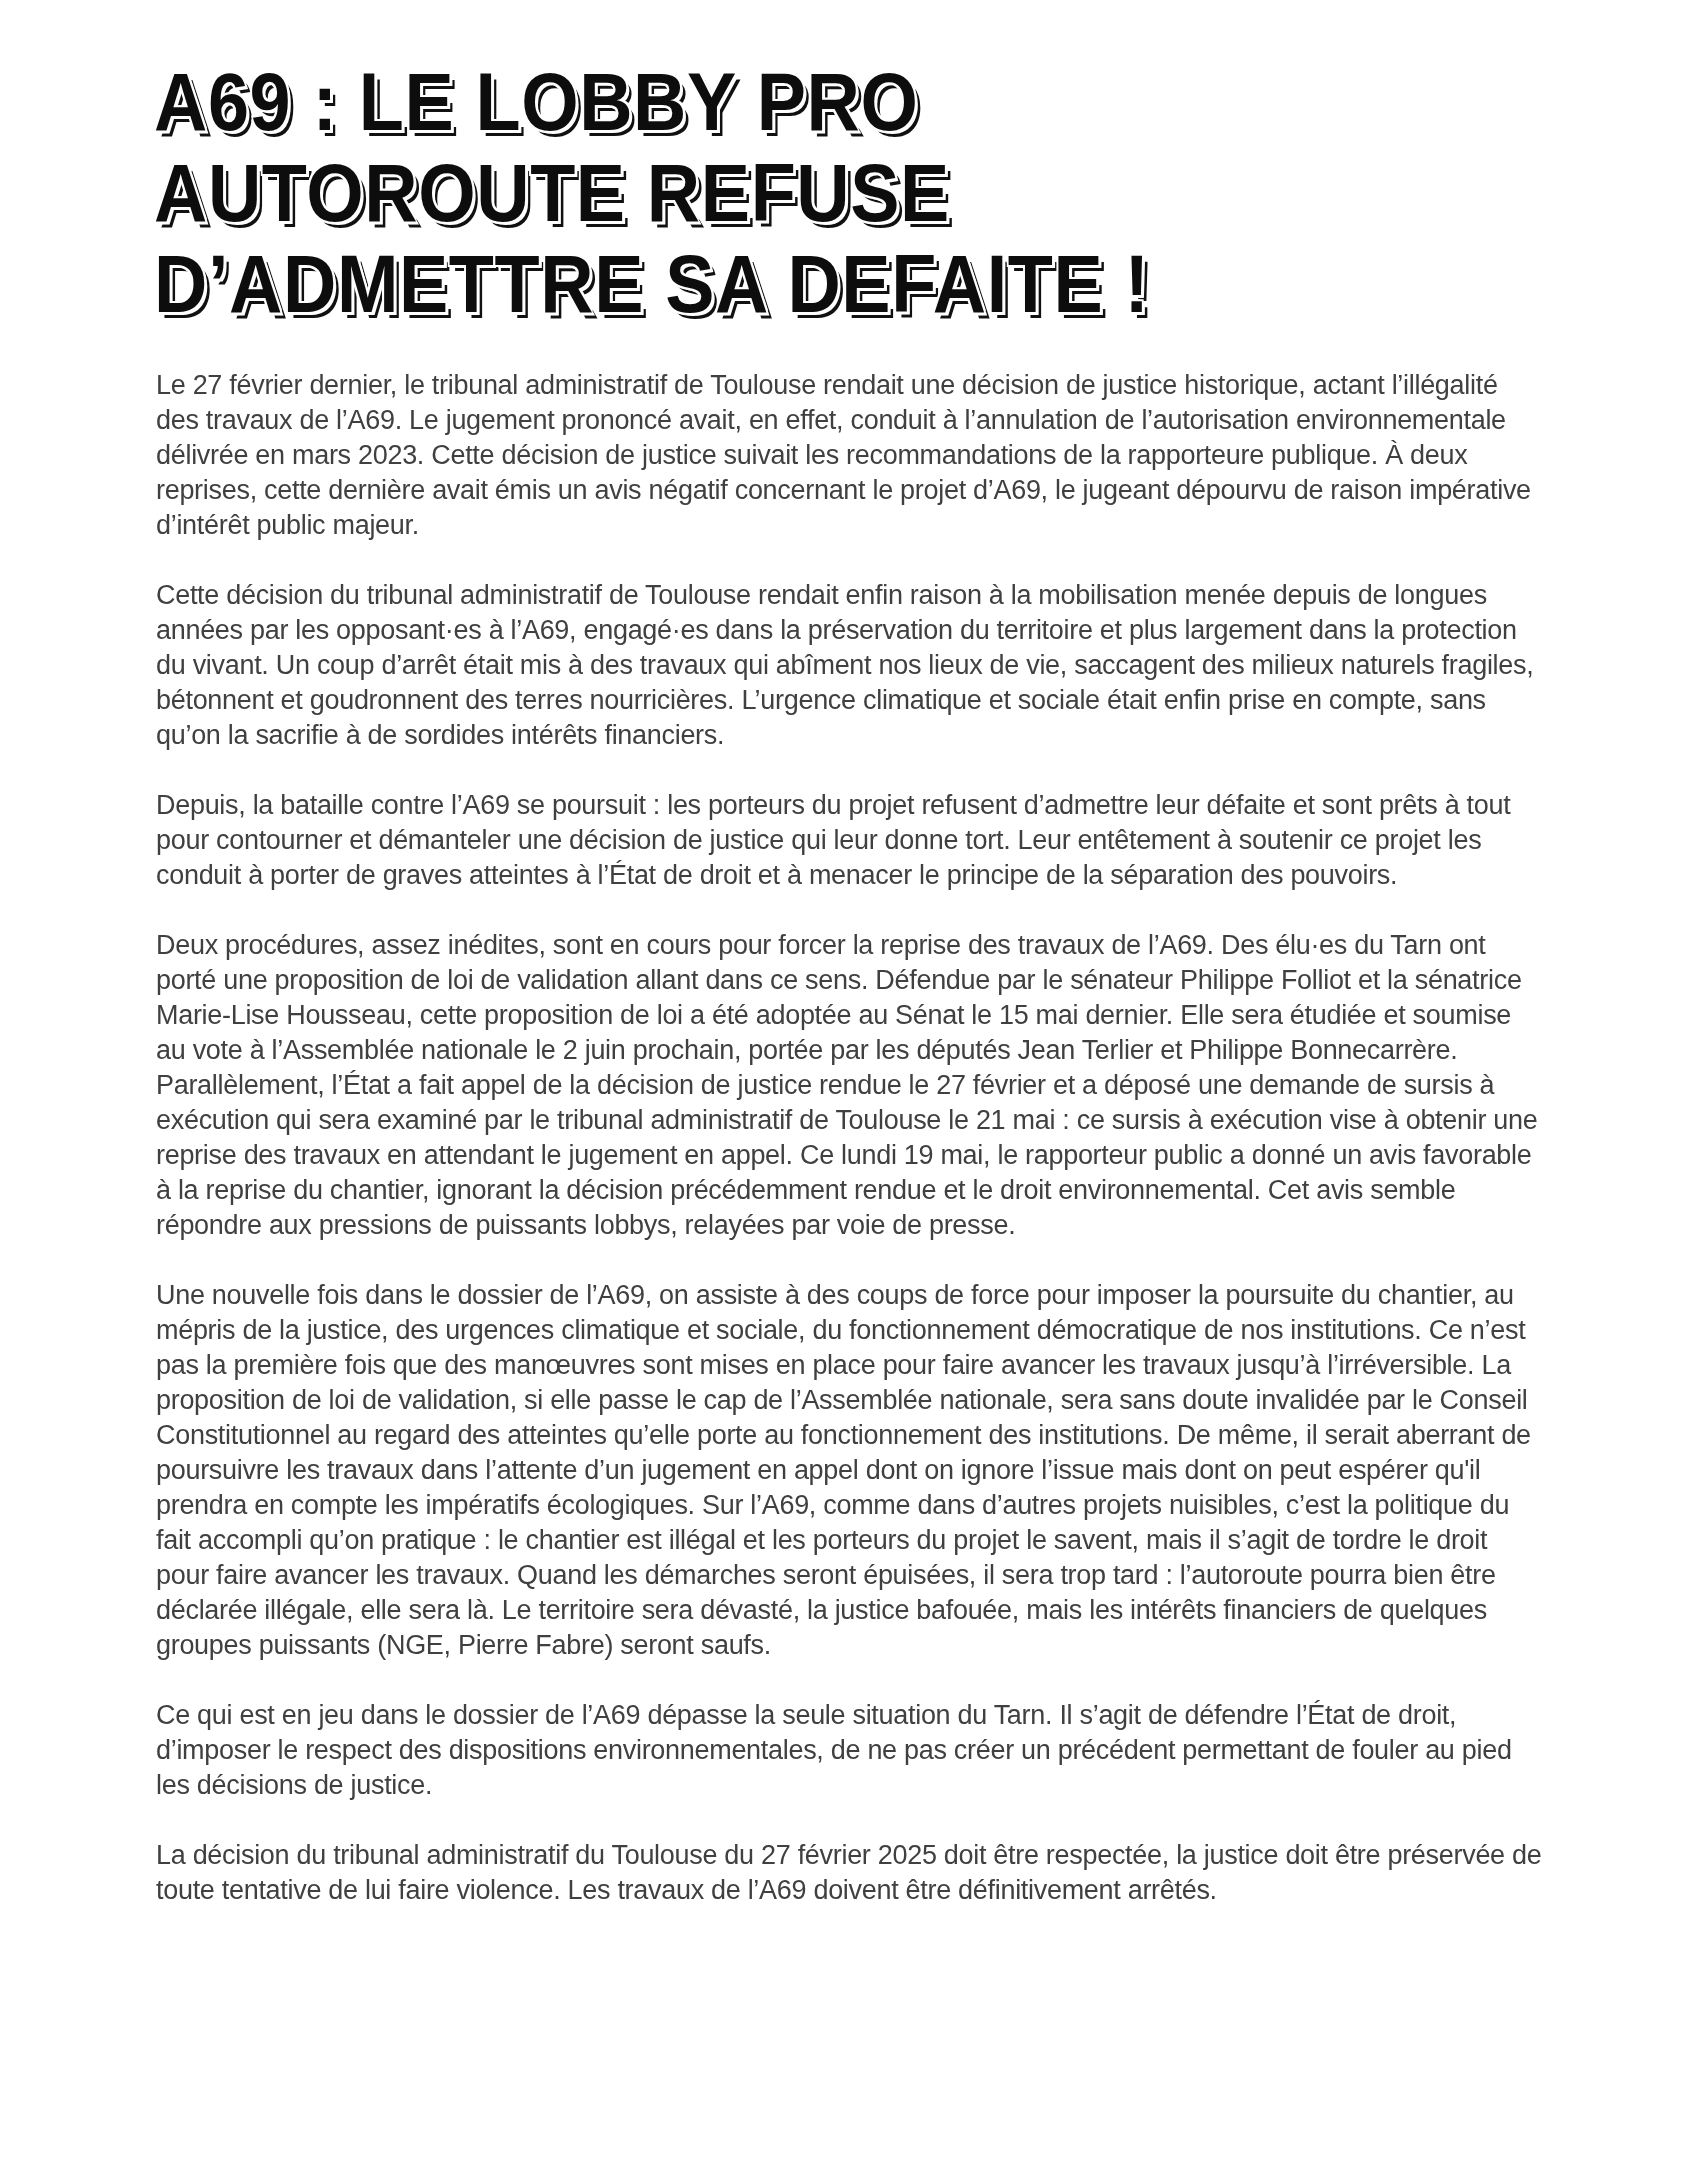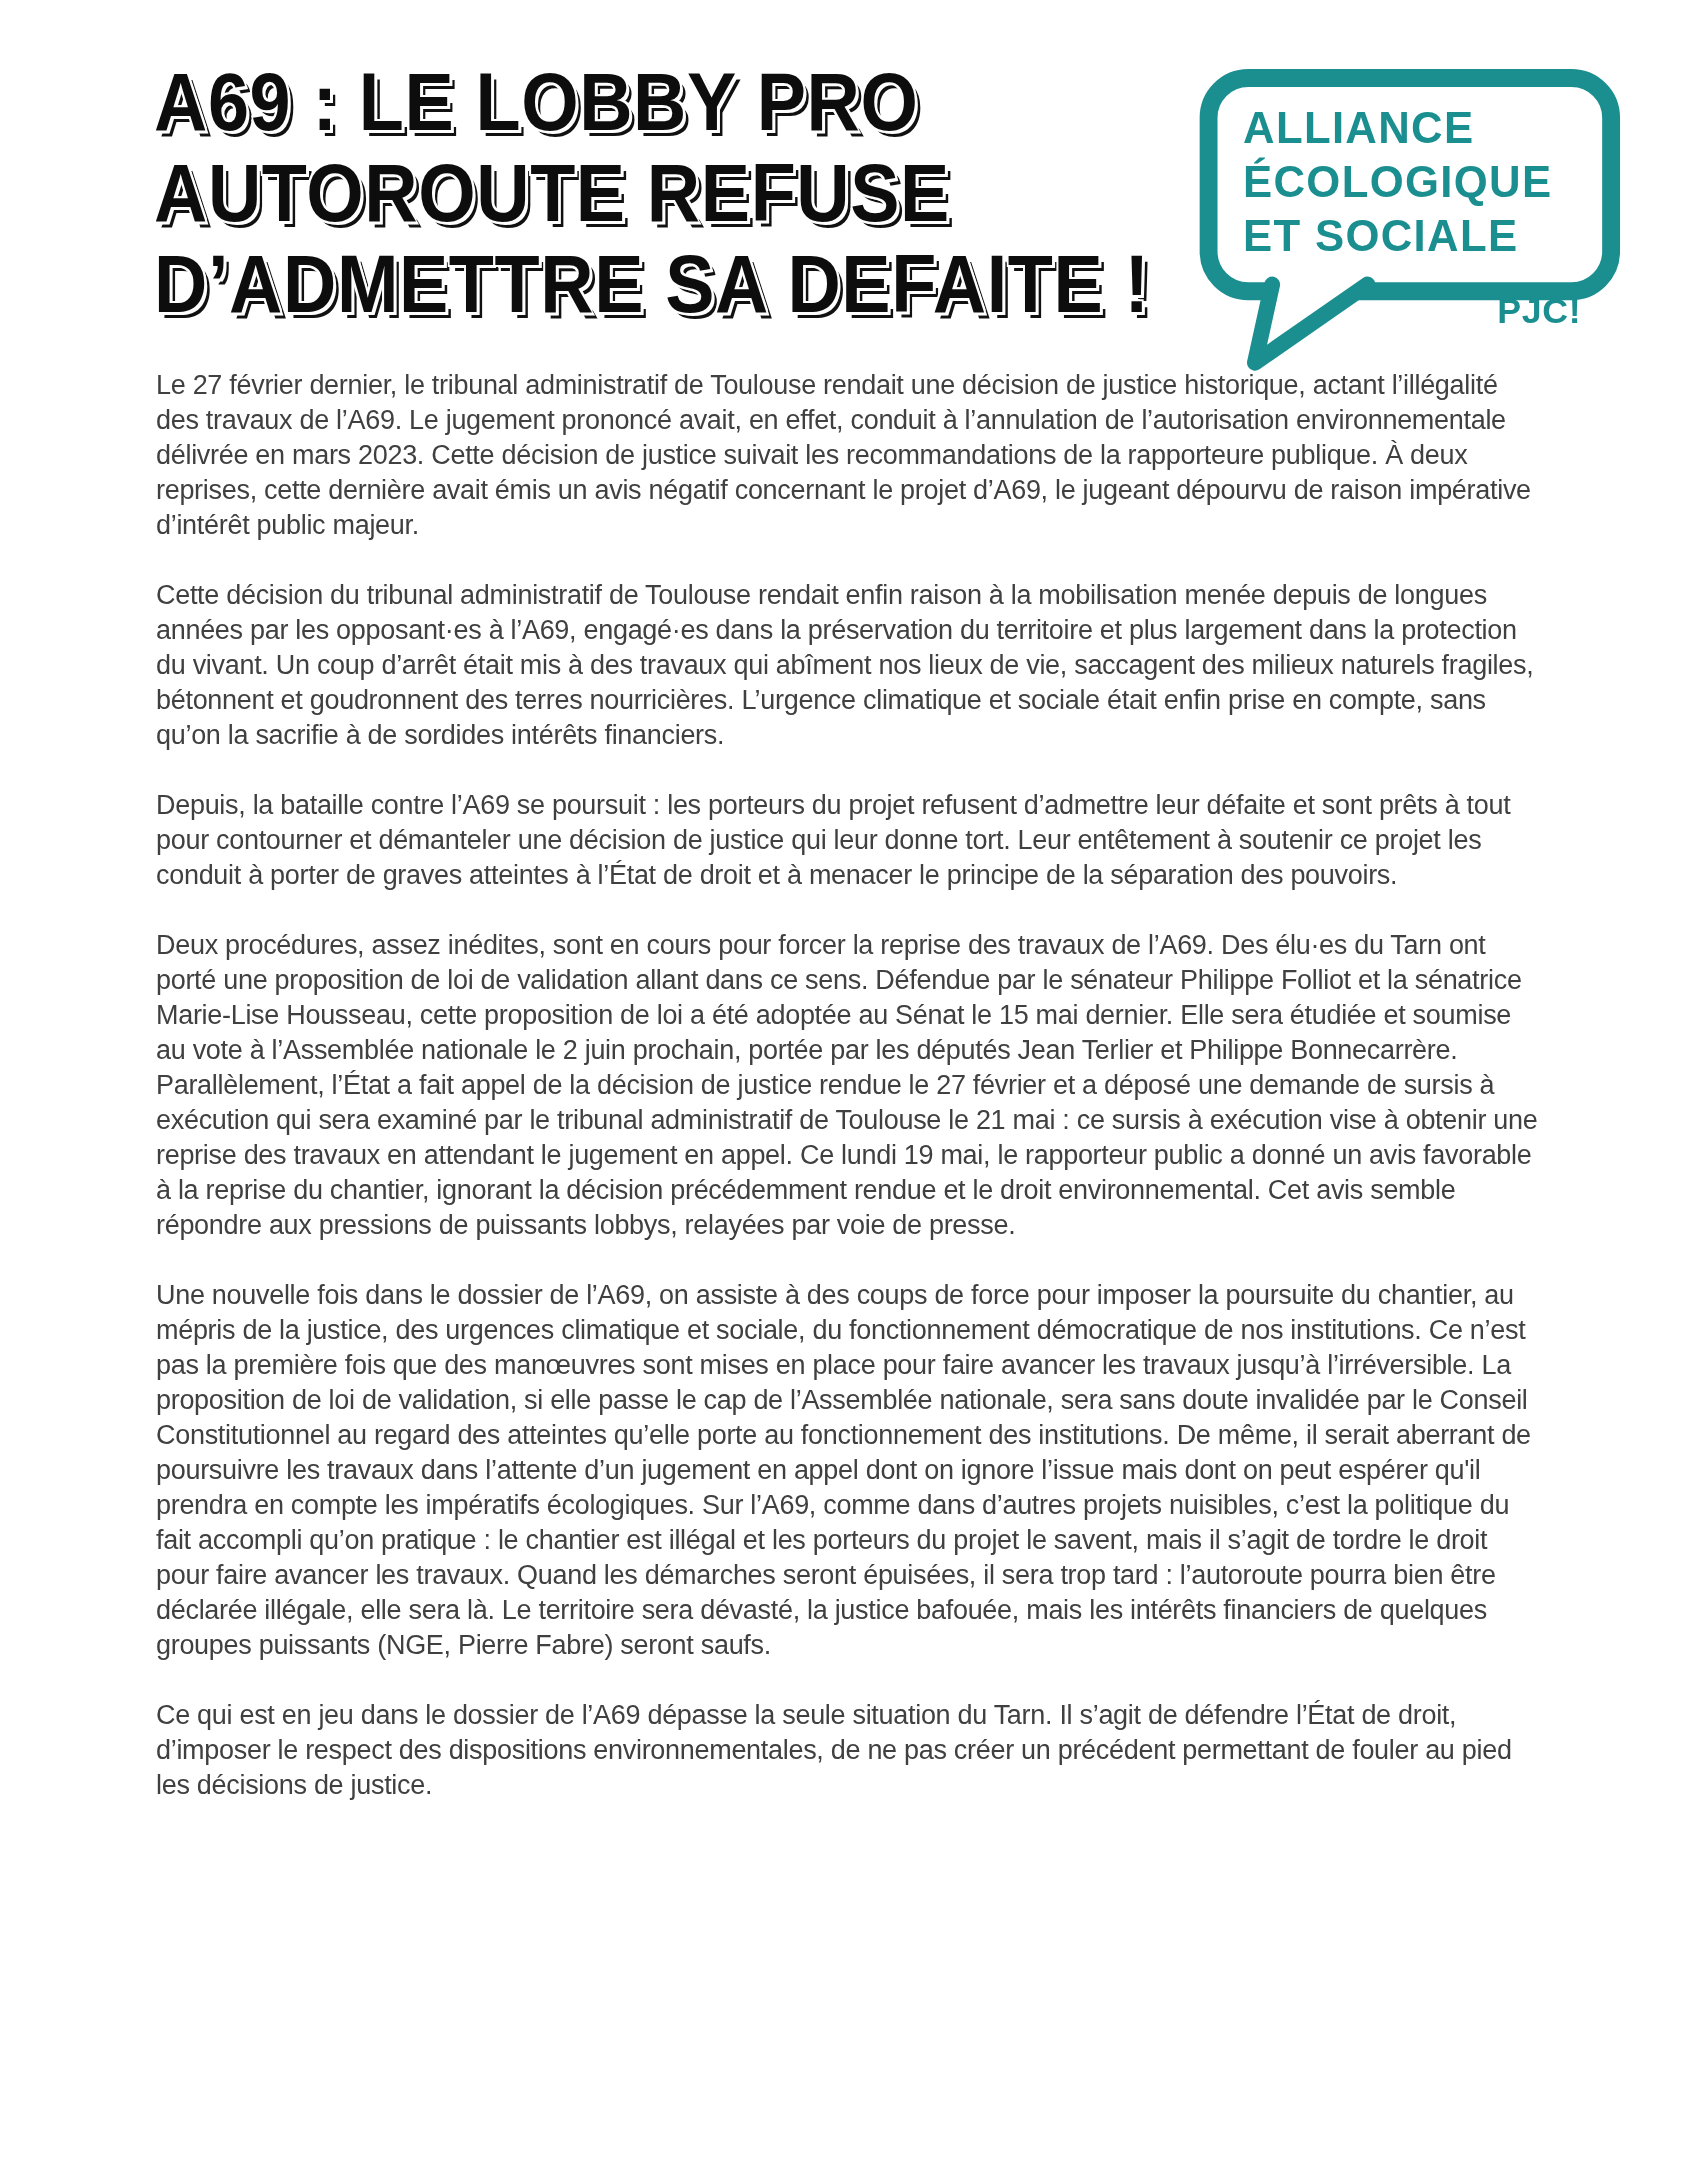--- a/index.html
+++ b/index.html
@@ -69,35 +69,25 @@
 <body>
 
 <div class="page">
 
   <div class="title-block">
     <span class="title-line">A69 : LE LOBBY PRO</span>
     <span class="title-line">AUTOROUTE REFUSE</span>
     <span class="title-line">D’ADMETTRE SA DEFAITE !</span>
   </div>
 
-  <div class="logo">
-    <svg width="427" height="318" viewBox="0 0 645 480">
-      <rect x="16" y="18" width="608" height="322" rx="60" ry="60" fill="#ffffff" stroke="#1b8f90" stroke-width="27"></rect>
-      <path d="M 112 318 L 82 452 L 258 318 Z" fill="#ffffff"></path>
-      <path d="M 112 330 L 86 448 L 256 330" fill="none" stroke="#1b8f90" stroke-width="24" stroke-linecap="round" stroke-linejoin="round"></path>
-      <text x="68" y="116" font-size="66" letter-spacing="2" fill="#1b8f90">ALLIANCE</text>
-      <text x="68" y="198" font-size="66" letter-spacing="2" fill="#1b8f90">ÉCOLOGIQUE</text>
-      <text x="68" y="280" font-size="66" letter-spacing="2" fill="#1b8f90">ET SOCIALE</text>
-      <text x="452" y="388" font-size="54" letter-spacing="1" fill="#1b8f90">PJC!</text>
-    </svg>
-  </div>
 
   <div class="content">
     <p>Le 27 février dernier, le tribunal administratif de Toulouse rendait une décision de justice historique, actant l’illégalité des travaux de l’A69. Le jugement prononcé avait, en effet, conduit à l’annulation de l’autorisation environnementale délivrée en mars 2023. Cette décision de justice suivait les recommandations de la rapporteure publique. À deux reprises, cette dernière avait émis un avis négatif concernant le projet d’A69, le jugeant dépourvu de raison impérative d’intérêt public majeur.</p>
     <p>Cette décision du tribunal administratif de Toulouse rendait enfin raison à la mobilisation menée depuis de longues années par les opposant·es à l’A69, engagé·es dans la préservation du territoire et plus largement dans la protection du vivant. Un coup d’arrêt était mis à des travaux qui abîment nos lieux de vie, saccagent des milieux naturels fragiles, bétonnent et goudronnent des terres nourricières. L’urgence climatique et sociale était enfin prise en compte, sans qu’on la sacrifie à de sordides intérêts financiers.</p>
     <p>Depuis, la bataille contre l’A69 se poursuit : les porteurs du projet refusent d’admettre leur défaite et sont prêts à tout pour contourner et démanteler une décision de justice qui leur donne tort. Leur entêtement à soutenir ce projet les conduit à porter de graves atteintes à l’État de droit et à menacer le principe de la séparation des pouvoirs.</p>
     <p>Deux procédures, assez inédites, sont en cours pour forcer la reprise des travaux de l’A69. Des élu·es du Tarn ont porté une proposition de loi de validation allant dans ce sens. Défendue par le sénateur Philippe Folliot et la sénatrice Marie-Lise Housseau, cette proposition de loi a été adoptée au Sénat le 15 mai dernier. Elle sera étudiée et soumise au vote à l’Assemblée nationale le 2 juin prochain, portée par les députés Jean Terlier et Philippe Bonnecarrère. Parallèlement, l’État a fait appel de la décision de justice rendue le 27 février et a déposé une demande de sursis à exécution qui sera examiné par le tribunal administratif de Toulouse le 21 mai : ce sursis à exécution vise à obtenir une reprise des travaux en attendant le jugement en appel. Ce lundi 19 mai, le rapporteur public a donné un avis favorable à la reprise du chantier, ignorant la décision précédemment rendue et le droit environnemental. Cet avis semble répondre aux pressions de puissants lobbys, relayées par voie de presse.</p>
     <p>Une nouvelle fois dans le dossier de l’A69, on assiste à des coups de force pour imposer la poursuite du chantier, au mépris de la justice, des urgences climatique et sociale, du fonctionnement démocratique de nos institutions. Ce n’est pas la première fois que des manœuvres sont mises en place pour faire avancer les travaux jusqu’à l’irréversible. La proposition de loi de validation, si elle passe le cap de l’Assemblée nationale, sera sans doute invalidée par le Conseil Constitutionnel au regard des atteintes qu’elle porte au fonctionnement des institutions. De même, il serait aberrant de poursuivre les travaux dans l’attente d’un jugement en appel dont on ignore l’issue mais dont on peut espérer qu'il prendra en compte les impératifs écologiques. Sur l’A69, comme dans d’autres projets nuisibles, c’est la politique du fait accompli qu’on pratique : le chantier est illégal et les porteurs du projet le savent, mais il s’agit de tordre le droit pour faire avancer les travaux. Quand les démarches seront épuisées, il sera trop tard : l’autoroute pourra bien être déclarée illégale, elle sera là. Le territoire sera dévasté, la justice bafouée, mais les intérêts financiers de quelques groupes puissants (NGE, Pierre Fabre) seront saufs.</p>
     <p>Ce qui est en jeu dans le dossier de l’A69 dépasse la seule situation du Tarn. Il s’agit de défendre l’État de droit, d’imposer le respect des dispositions environnementales, de ne pas créer un précédent permettant de fouler au pied les décisions de justice.</p>
+    <p>La décision du tribunal administratif du Toulouse du 27 février 2025 doit être respectée, la justice doit être préservée de toute tentative de lui faire violence. Les travaux de l’A69 doivent être définitivement arrêtés.</p>
   </div>
 
 </div>
 
 
 </body></html>

